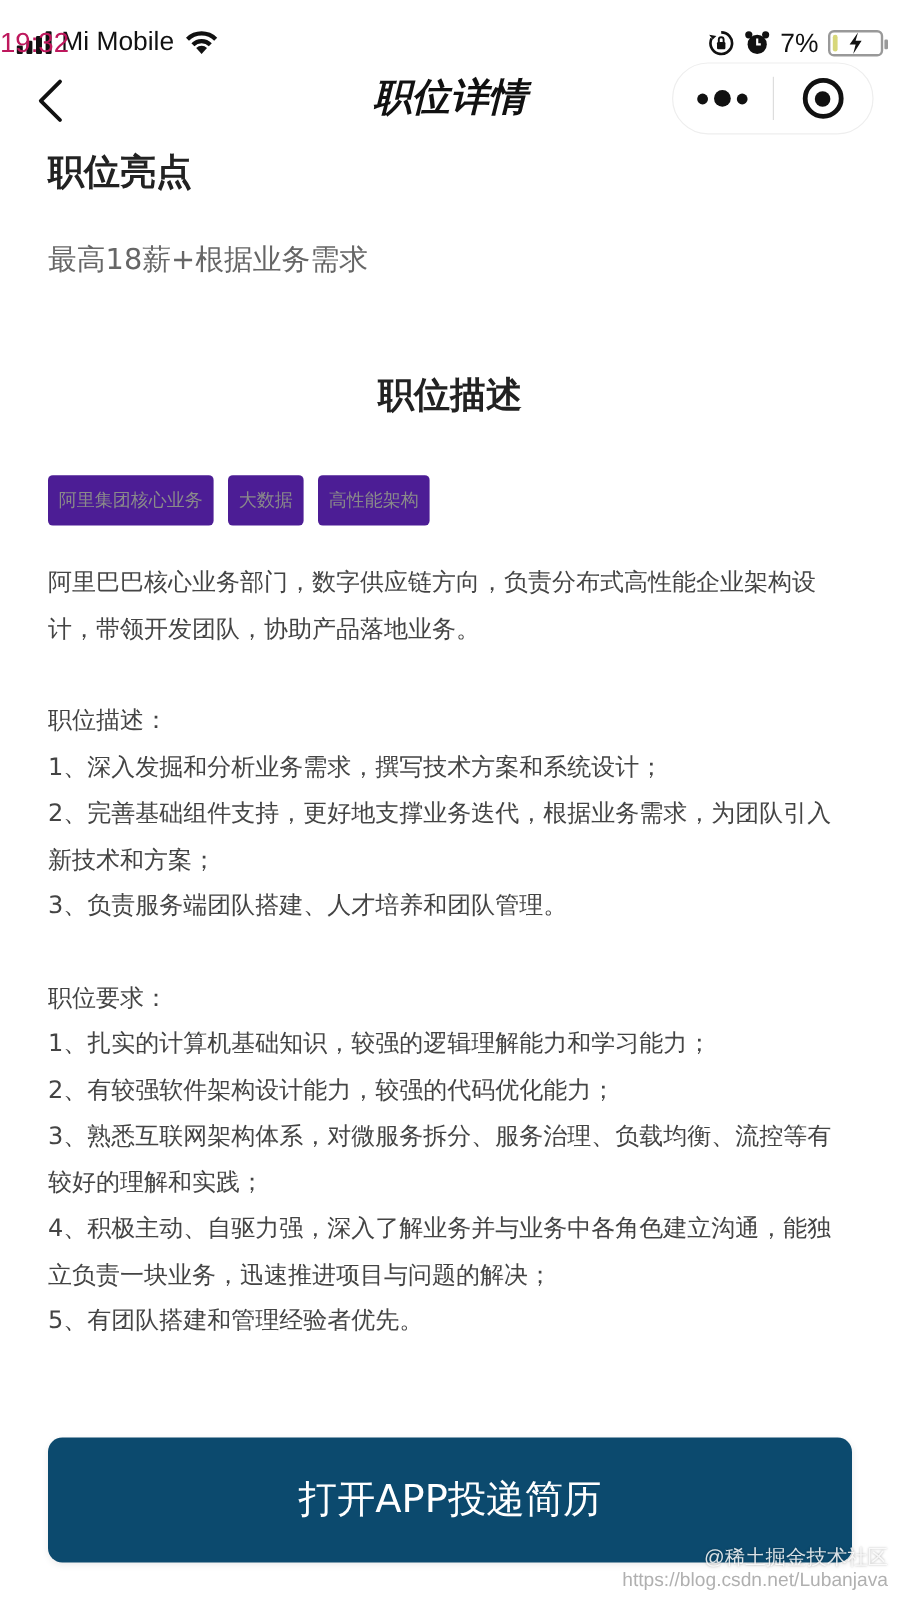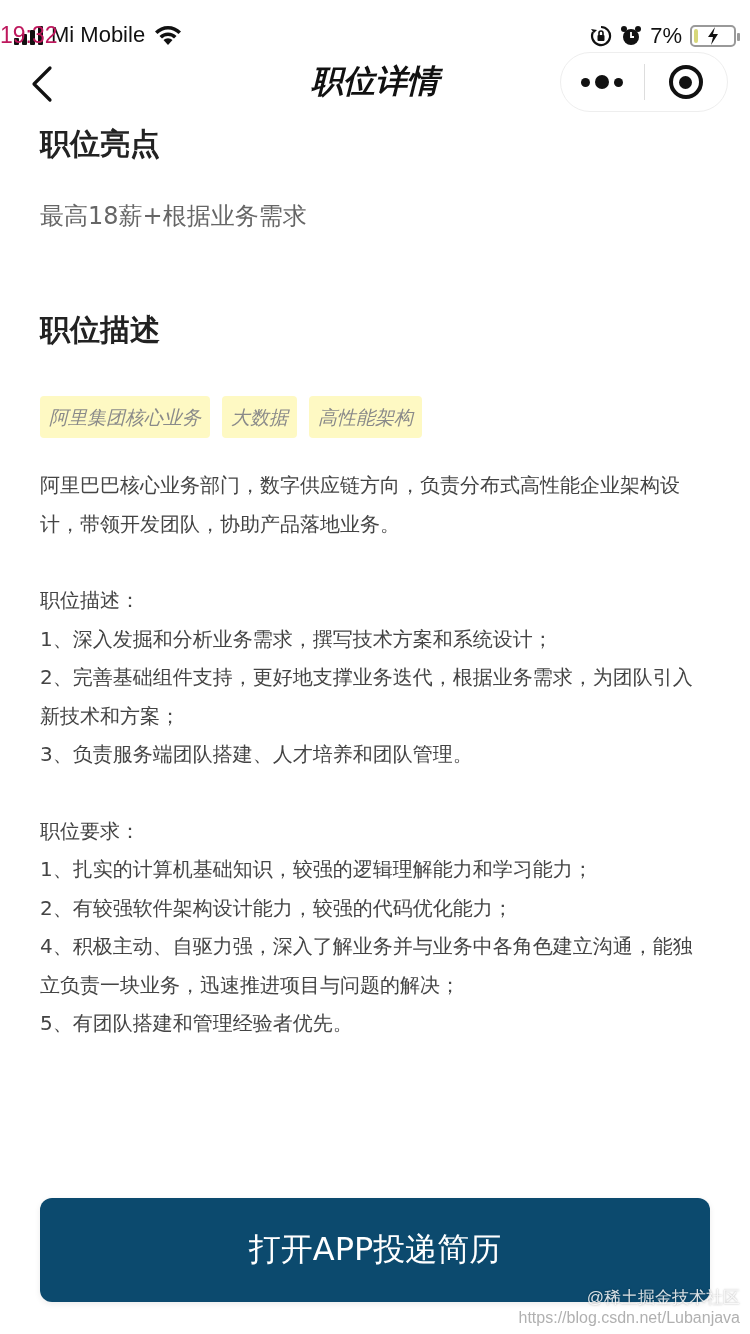--- a/index.html
+++ b/index.html
@@ -30,23 +30,23 @@
   .cap-div { width: 1px; height: 36px; background: #ddd; }
   .dots { display: flex; align-items: center; gap: 5px; }
   .dots i { display: block; border-radius: 50%; background: #111; }
   .target { width: 34px; height: 34px; border: 4px solid #111; border-radius: 50%; display: flex; align-items: center; justify-content: center; }
   .target::after { content: ""; width: 13px; height: 13px; background: #111; border-radius: 50%; }
 
   
   .content { position: absolute; left: 40px; right: 40px; top: 122px; }
   .h2 { font-size: 30px; font-weight: bold; color: #222; line-height: 44px; }
   .highlight { margin-top: 32px; font-size: 24px; color: #666; line-height: 36px; }
-  .sec2 { margin-top: 74px; }
+  .sec2 { margin-top: 74px; text-align: center; }
   .tags { margin-top: 44px; display: flex; gap: 12px; flex-wrap: wrap; }
-  .tag { background: #fef9c3; color: #8a8a8a; font-size: 19px; padding: 6px 9px; line-height: 30px; border-radius: 4px; font-style: italic; }
+  .tag { background: #4c1d95; color: #8a8a8a; font-size: 15px; padding: 6px 9px; line-height: 30px; border-radius: 4px; }
   .desc { margin-top: 28px; font-size: 20px; color: #444; line-height: 38.5px; }
   .para { white-space: pre-wrap; }
   .gap { height: 38px; }
 
   
   .apply { position: absolute; left: 40px; width: 670px; top: 1198px; height: 104px; background: #0c4a6e; border-radius: 12px; color: #fff; font-size: 32px; display: flex; align-items: center; justify-content: center; cursor: pointer; box-shadow: 0 2px 6px rgba(0,0,0,0.08); }
 
   .watermark { position: absolute; right: 10px; bottom: 6px; text-align: right; color: rgba(150,150,150,0.75); font-size: 16px; line-height: 20px; font-family: "Liberation Sans", sans-serif; }
   .watermark .wm1 { color: rgba(255,255,255,0.85); text-shadow: 0 0 2px rgba(0,0,0,0.35); font-size: 17px; }
 </style>
@@ -128,20 +128,21 @@
     <div class="para">阿里巴巴核心业务部门，数字供应链方向，负责分布式高性能企业架构设计，带领开发团队，协助产品落地业务。</div>
     <div class="gap"></div>
     <div class="para">职位描述：</div>
     <div class="para">1、深入发掘和分析业务需求，撰写技术方案和系统设计；</div>
     <div class="para">2、完善基础组件支持，更好地支撑业务迭代，根据业务需求，为团队引入新技术和方案；</div>
     <div class="para">3、负责服务端团队搭建、人才培养和团队管理。</div>
     <div class="gap"></div>
     <div class="para">职位要求：</div>
     <div class="para">1、扎实的计算机基础知识，较强的逻辑理解能力和学习能力；</div>
     <div class="para">2、有较强软件架构设计能力，较强的代码优化能力；</div>
+    <div class="para">3、熟悉互联网架构体系，对微服务拆分、服务治理、负载均衡、流控等有较好的理解和实践；</div>
     <div class="para">4、积极主动、自驱力强，深入了解业务并与业务中各角色建立沟通，能独立负责一块业务，迅速推进项目与问题的解决；</div>
     <div class="para">5、有团队搭建和管理经验者优先。</div>
   </div>
 </div>
 
 <div class="apply">打开APP投递简历</div>
 
 <div class="watermark">
   <div class="wm1">@稀土掘金技术社区</div>
   <div>https://blog.csdn.net/Lubanjava</div>

